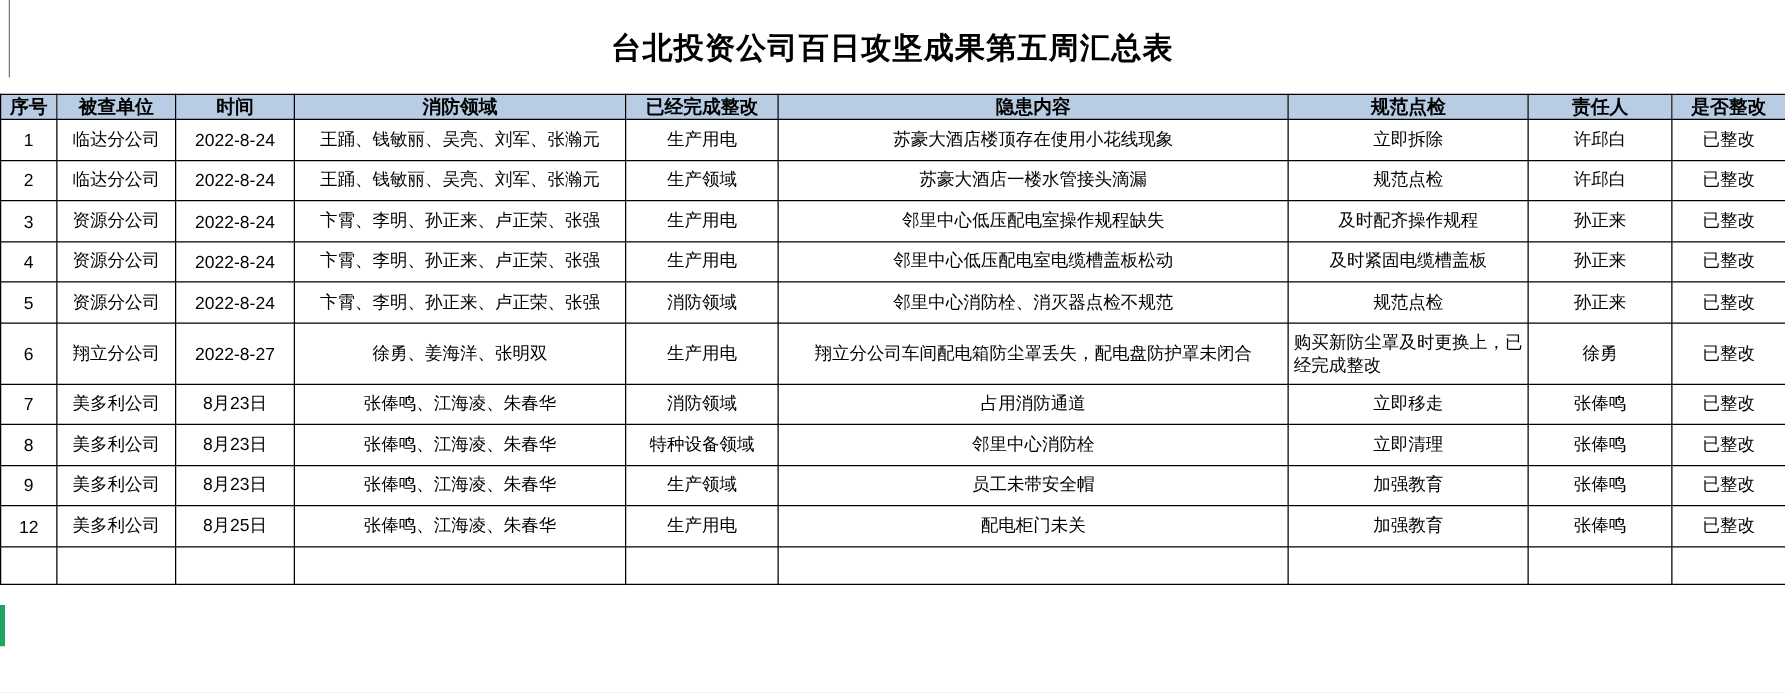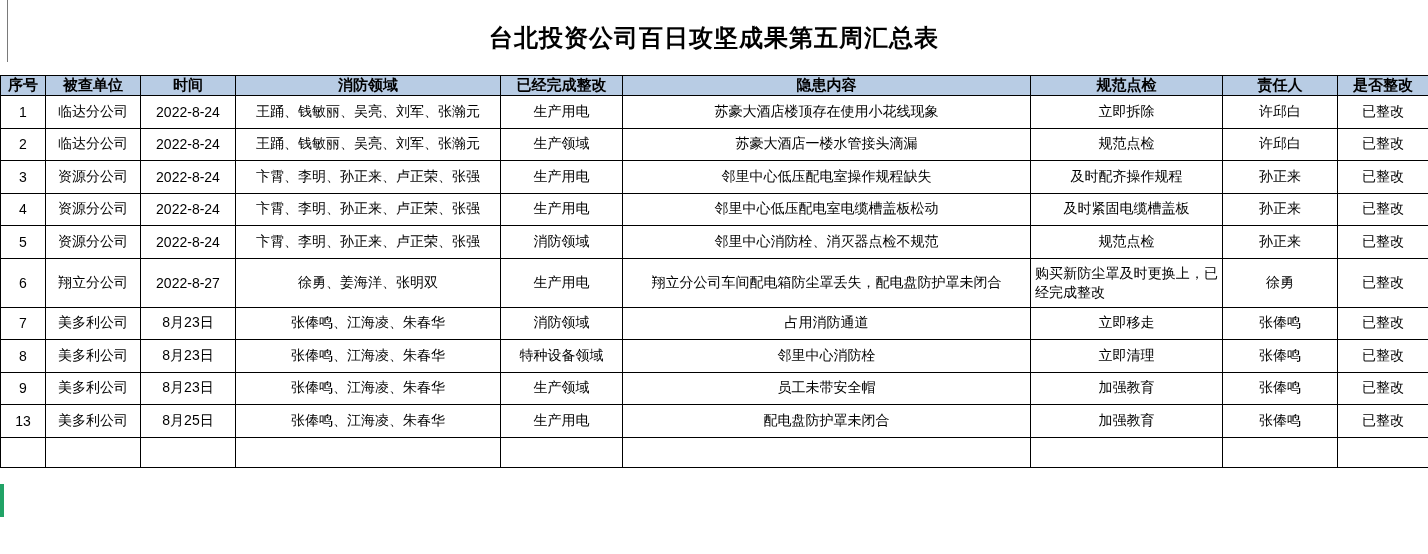--- a/index.html
+++ b/index.html
@@ -203,26 +203,26 @@
           <td>美多利公司</td>
           <td>8月23日</td>
           <td>张俸鸣、江海凌、朱春华</td>
           <td>生产领域</td>
           <td>员工未带安全帽</td>
           <td>加强教育</td>
           <td>张俸鸣</td>
           <td>已整改</td>
         </tr>
         <tr class="data">
-          <td>13</td>
+          <td>12</td>
           <td>美多利公司</td>
           <td>8月25日</td>
           <td>张俸鸣、江海凌、朱春华</td>
           <td>生产用电</td>
-          <td>配电盘防护罩未闭合</td>
+          <td>配电柜门未关</td>
           <td>加强教育</td>
           <td>张俸鸣</td>
           <td>已整改</td>
         </tr>
         <tr class="ghost">
           <td></td>
           <td></td>
           <td></td>
           <td></td>
           <td></td>

